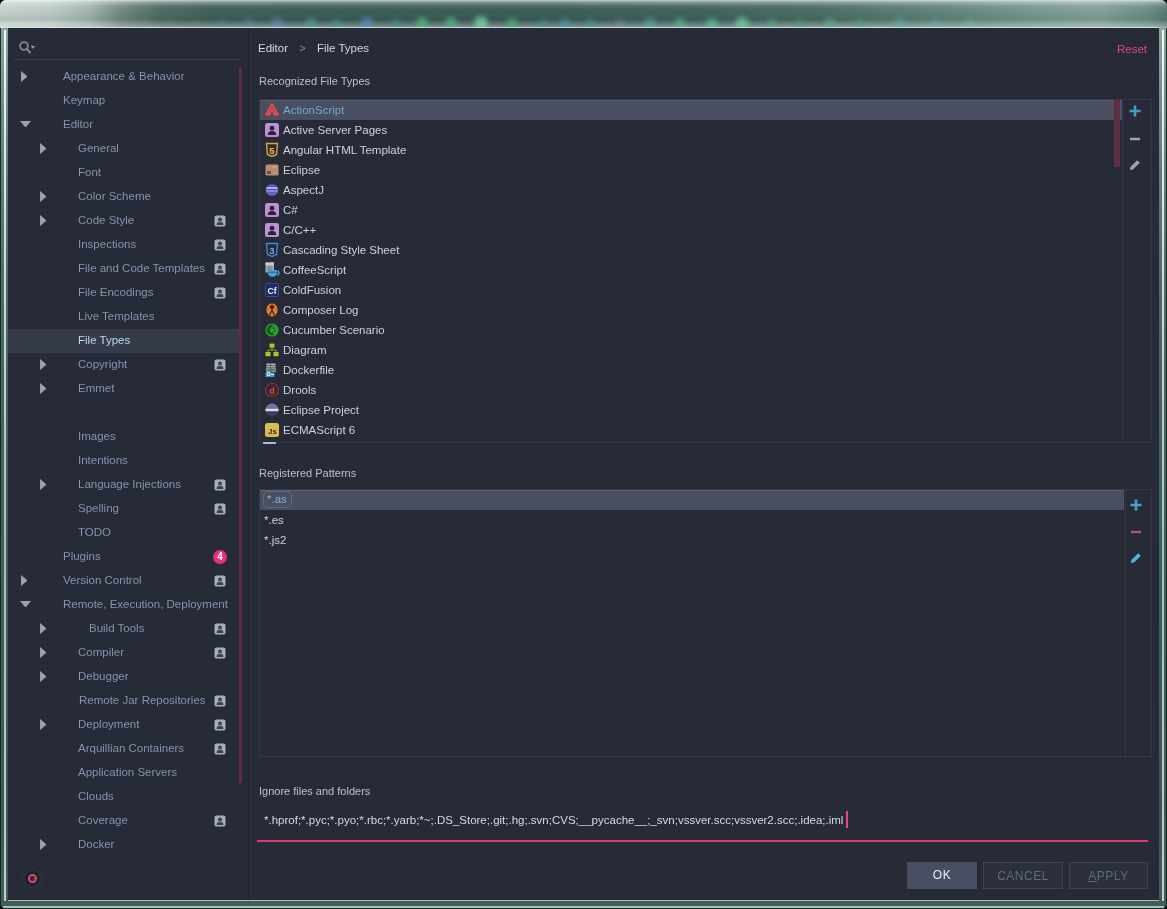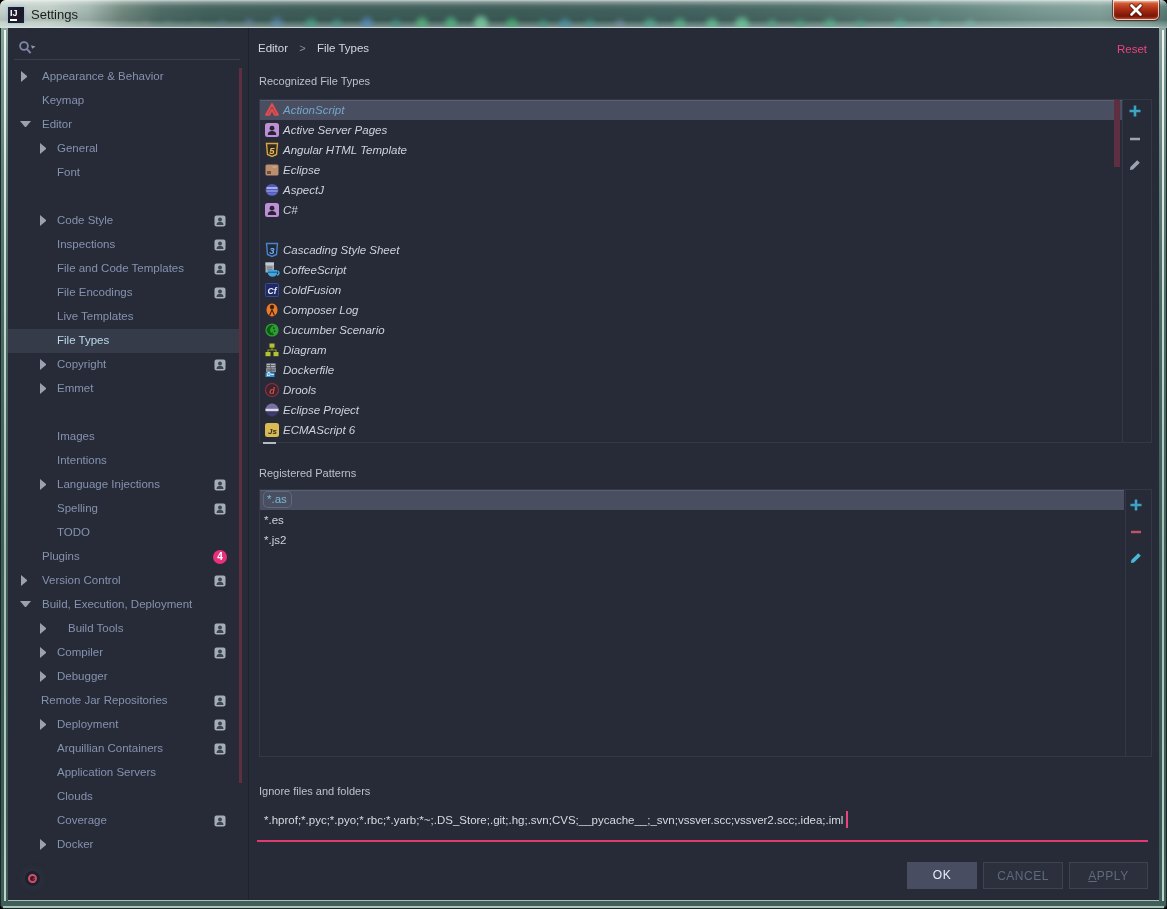--- a/index.html
+++ b/index.html
@@ -33,37 +33,37 @@
   
   #content { position:absolute; left:8px; top:28px; width:1151px; height:872px; background:#272b38; }
   
   #sidebar { position:absolute; left:0; top:0; width:240px; height:872px; }
   #sidesep { position:absolute; left:240px; top:0; width:1px; height:872px; background:#1e222d; }
   #searchicon { position:absolute; left:0px; top:8px; }
   #sidesearchline { position:absolute; left:6px; top:31px; width:226px; height:1px; background:#3a3f4c; }
   .trow { position:absolute; left:0; width:231px; height:24px; font-size:11.5px; color:#8593ae; }
   .arr-r { width:0; height:0; border-left:6.5px solid #9aa2b0; border-top:5px solid transparent; border-bottom:5px solid transparent; }
   .arr-d { width:0; height:0; border-top:6.5px solid #9aa2b0; border-left:5px solid transparent; border-right:5px solid transparent; top:8px !important; }
-  .trow .lbl { position:absolute; top:5px; }
+  .trow .lbl { position:absolute; top:5px;margin-left:21px; }
   .trow .arr { position:absolute; top:6px; width:11px; height:11px; color:#a7aeba; font-size:10px; }
   .trow.sel { background:#353b49; }
   .trow.sel .lbl { color:#bdd9ec; }
   .shared { position:absolute; left:206px; top:6px; width:12px; height:12px; }
   .badge { position:absolute; left:205px; top:5px; width:14px; height:14px; border-radius:50%; background:#e9307a; color:#fff; font-size:10px; font-weight:bold; text-align:center; line-height:14px; }
   #treescroll { position:absolute; left:231px; top:40px; width:2.5px; height:715px; background:#5e2f41; }
   #helpbtn { position:absolute; left:20px; top:846px; width:9px; height:9px; border-radius:50%; border:2.5px solid #d14f6e; background:#3a1c28; box-shadow:0 0 0 3px rgba(28,33,43,0.95), 0 0 9px 5px rgba(96,128,118,0.10); }
   #helpbtn .inner { position:absolute; left:1.5px; top:0.5px; width:6px; height:8px; color:#c04560; font-size:7px; font-weight:bold; text-align:center; line-height:8px; }
   
   #main { position:absolute; left:241px; top:0; width:910px; height:872px; }
   #crumbs { position:absolute; left:9px; top:14px; font-size:11.5px; color:#d3d8e0; }
   #crumbs .sep { color:#88909f; padding:0 8px; font-size:11px; }
   #reset { position:absolute; right:12px; top:15px; font-size:11.5px; color:#e8457c; }
   .seclabel { position:absolute; left:10px; font-size:11px; color:#bac1cc; }
   
-  #list1 { position:absolute; left:10px; top:71px; width:893px; height:344px; border:1px solid #343846;font-style:italic; }
+  #list1 { position:absolute; left:10px; top:71px; width:893px; height:344px; border:1px solid #343846; }
   .lrow { position:absolute; left:0; width:862px; height:20px; font-size:11.5px; color:#ccd3dd; }
   .lrow .ic { position:absolute; left:4px; top:2px; width:16px; height:16px; }
   .lrow .tx { position:absolute; left:23px; top:4px; }
   .lrow.sel { background:#494e60; box-shadow:inset 0 1px 0 #5a5f71; }
   .lrow.sel .tx { color:#73a7cc; }
   #list1scroll { position:absolute; left:854px; top:0px; width:6px; height:67px; background:#5e2f41; }
   #list1vline { position:absolute; left:862px; top:0; width:1px; height:342px; background:#343846; }
   .toolcol { position:absolute; width:20px; }
   
   #patbox { position:absolute; left:10px; top:461px; width:893px; height:268px; border:1px solid #343846; }
@@ -119,31 +119,20 @@
       <span class="blob" style="left:855px;top:19px;width:10px;height:10px;background:#4aa888;opacity:0.49"></span>
       <span class="blob" style="left:894px;top:18px;width:12px;height:12px;background:#58b8a0;opacity:0.49"></span>
       <span class="blob" style="left:930px;top:19px;width:10px;height:10px;background:#62b8a8;opacity:0.41"></span>
       <span class="blob" style="left:965px;top:19px;width:10px;height:10px;background:#78c0b0;opacity:0.41"></span>
     </div>
   <div class="fline" id="topline"></div>
     <div class="fline" id="botline"></div>
     <div class="fline" id="leftline"></div>
     <div class="fline" id="rightline"></div>
     <div class="fline" id="outbotline"></div>
-  <div id="titlebar">
-    <div id="appicon">
-        <span class="ij">IJ</span>
-        <span class="bar"></span>
-      </div>
-    <span id="apptitle">Settings</span>
-    <div id="closebtn"><svg width="46" height="20" viewBox="0 0 46 20">
-          <path d="M18.5 5.5 L27.5 14.5 M27.5 5.5 L18.5 14.5" stroke="#3a0e06" stroke-width="4.6" stroke-linecap="round" opacity="0.55"></path>
-          <path d="M18.5 5.5 L27.5 14.5 M27.5 5.5 L18.5 14.5" stroke="#ffffff" stroke-width="2.6" stroke-linecap="round"></path>
-        </svg></div>
-  </div>
   <div id="content">
     <div id="sidebar">
 <svg id="searchicon" width="30" height="28" viewBox="0 0 30 28">
           <circle cx="16" cy="10" r="3.9" fill="none" stroke="#8087a4" stroke-width="1.8"></circle>
           <path d="M18.8 12.8 L22.6 17.2" stroke="#8087a4" stroke-width="2"></path>
           <path d="M23 9.2 l4.6 1.2 l-3.4 2.4 Z" fill="#9aa0b8" opacity="0.9"></path>
         </svg>
 <div id="sidesearchline"></div>
 <div class="trow" style="top:37px">
           <span class="arr arr-r" style="left:13px"></span>
@@ -156,20 +145,24 @@
           <span class="arr arr-d" style="left:12px"></span>
           <span class="lbl" style="left:34px">Editor</span>
         </div>
 <div class="trow" style="top:109px">
           <span class="arr arr-r" style="left:32px"></span>
           <span class="lbl" style="left:49px">General</span>
         </div>
 <div class="trow" style="top:133px">
           <span class="lbl" style="left:49px">Font</span>
         </div>
+<div class="trow" style="top:157px">
+          <span class="arr arr-r" style="left:32px"></span>
+          <span class="lbl" style="left:49px">Color Scheme</span>
+        </div>
 <div class="trow" style="top:181px">
           <span class="arr arr-r" style="left:32px"></span>
           <span class="lbl" style="left:49px">Code Style</span>
           <svg class="shared" width="12" height="12" viewBox="0 0 12 12">
             <rect x="0.5" y="0.5" width="11" height="11" rx="2" fill="#a5aeb8"></rect>
             <circle cx="6" cy="4.6" r="2" fill="#3c4450"></circle>
             <path d="M2.5 10 C2.5 7.6 4 6.8 6 6.8 C8 6.8 9.5 7.6 9.5 10 Z" fill="#3c4450"></path>
           </svg>
         </div>
 <div class="trow" style="top:205px">
@@ -249,21 +242,21 @@
           <span class="arr arr-r" style="left:13px"></span>
           <span class="lbl" style="left:34px">Version Control</span>
           <svg class="shared" width="12" height="12" viewBox="0 0 12 12">
             <rect x="0.5" y="0.5" width="11" height="11" rx="2" fill="#a5aeb8"></rect>
             <circle cx="6" cy="4.6" r="2" fill="#3c4450"></circle>
             <path d="M2.5 10 C2.5 7.6 4 6.8 6 6.8 C8 6.8 9.5 7.6 9.5 10 Z" fill="#3c4450"></path>
           </svg>
         </div>
 <div class="trow" style="top:565px">
           <span class="arr arr-d" style="left:12px"></span>
-          <span class="lbl" style="left:34px">Build, Execution, Deployment</span>
+          <span class="lbl" style="left:34px">Remote, Execution, Deployment</span>
         </div>
 <div class="trow" style="top:589px">
           <span class="arr arr-r" style="left:32px"></span>
           <span class="lbl" style="left:60px">Build Tools</span>
           <svg class="shared" width="12" height="12" viewBox="0 0 12 12">
             <rect x="0.5" y="0.5" width="11" height="11" rx="2" fill="#a5aeb8"></rect>
             <circle cx="6" cy="4.6" r="2" fill="#3c4450"></circle>
             <path d="M2.5 10 C2.5 7.6 4 6.8 6 6.8 C8 6.8 9.5 7.6 9.5 10 Z" fill="#3c4450"></path>
           </svg>
         </div>
@@ -274,21 +267,21 @@
             <rect x="0.5" y="0.5" width="11" height="11" rx="2" fill="#a5aeb8"></rect>
             <circle cx="6" cy="4.6" r="2" fill="#3c4450"></circle>
             <path d="M2.5 10 C2.5 7.6 4 6.8 6 6.8 C8 6.8 9.5 7.6 9.5 10 Z" fill="#3c4450"></path>
           </svg>
         </div>
 <div class="trow" style="top:637px">
           <span class="arr arr-r" style="left:32px"></span>
           <span class="lbl" style="left:49px">Debugger</span>
         </div>
 <div class="trow" style="top:661px">
-          <span class="lbl" style="left:33px">Remote Jar Repositories</span>
+          <span class="lbl" style="left:50px">Remote Jar Repositories</span>
           <svg class="shared" width="12" height="12" viewBox="0 0 12 12">
             <rect x="0.5" y="0.5" width="11" height="11" rx="2" fill="#a5aeb8"></rect>
             <circle cx="6" cy="4.6" r="2" fill="#3c4450"></circle>
             <path d="M2.5 10 C2.5 7.6 4 6.8 6 6.8 C8 6.8 9.5 7.6 9.5 10 Z" fill="#3c4450"></path>
           </svg>
         </div>
 <div class="trow" style="top:685px">
           <span class="arr arr-r" style="left:32px"></span>
           <span class="lbl" style="left:49px">Deployment</span>
           <svg class="shared" width="12" height="12" viewBox="0 0 12 12">
@@ -372,20 +365,28 @@
             </svg>
             <span class="tx">AspectJ</span>
           </div>
 <div class="lrow" style="top:100px">
             <svg class="ic" width="16" height="16" viewBox="0 0 16 16">
               <rect x="1" y="1" width="14" height="14" rx="2.5" fill="#bd8fd6"></rect>
               <circle cx="8" cy="6.2" r="2.4" fill="#2a2333"></circle>
               <path d="M3.8 13 C3.8 9.9 5.8 9 8 9 C10.2 9 12.2 9.9 12.2 13 Z" fill="#2a2333"></path>
             </svg>
             <span class="tx">C#</span>
+          </div>
+<div class="lrow" style="top:120px">
+            <svg class="ic" width="16" height="16" viewBox="0 0 16 16">
+              <rect x="1" y="1" width="14" height="14" rx="2.5" fill="#bd8fd6"></rect>
+              <circle cx="8" cy="6.2" r="2.4" fill="#2a2333"></circle>
+              <path d="M3.8 13 C3.8 9.9 5.8 9 8 9 C10.2 9 12.2 9.9 12.2 13 Z" fill="#2a2333"></path>
+            </svg>
+            <span class="tx">C/C++</span>
           </div>
 <div class="lrow" style="top:140px">
             <svg class="ic" width="16" height="16" viewBox="0 0 16 16">
               <path d="M2.5 1.5 h11 l-1 11 -4.5 2 -4.5 -2 Z" fill="#1f2a3d" stroke="#4a84cc" stroke-width="1.4"></path>
               <text x="8" y="11.5" font-size="9.5" font-weight="bold" fill="#79b0e8" text-anchor="middle" font-family="Liberation Sans">3</text>
             </svg>
             <span class="tx">Cascading Style Sheet</span>
           </div>
 <div class="lrow" style="top:180px">
             <svg class="ic" width="16" height="16" viewBox="0 0 16 16">

